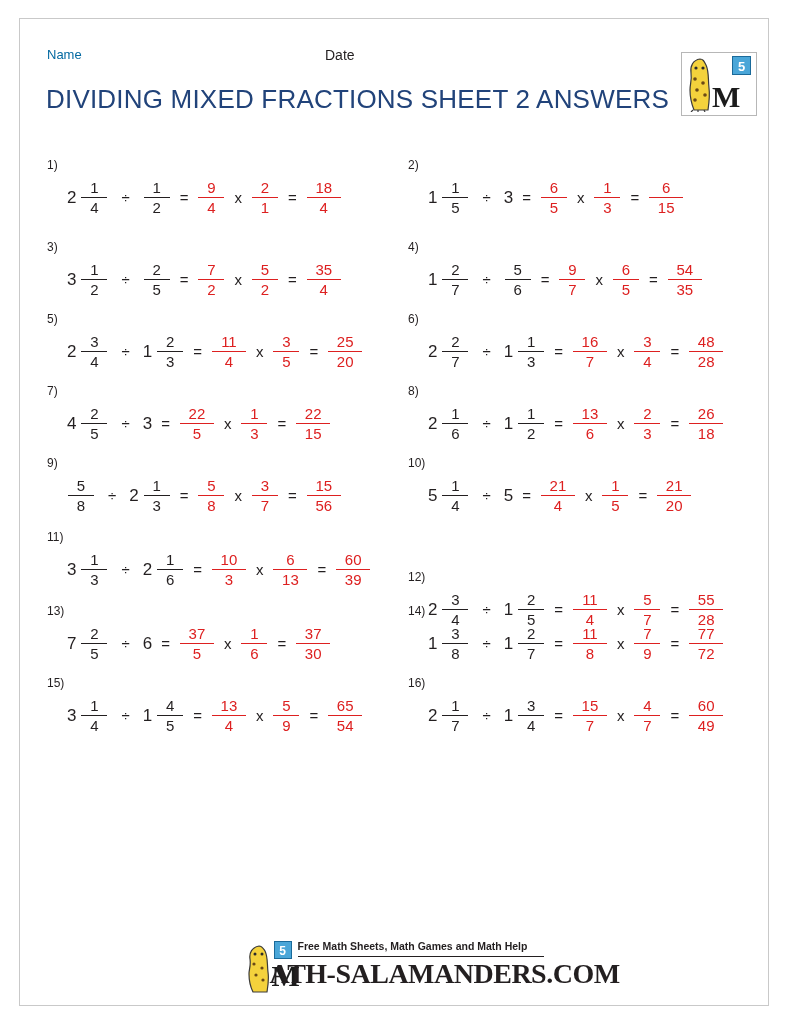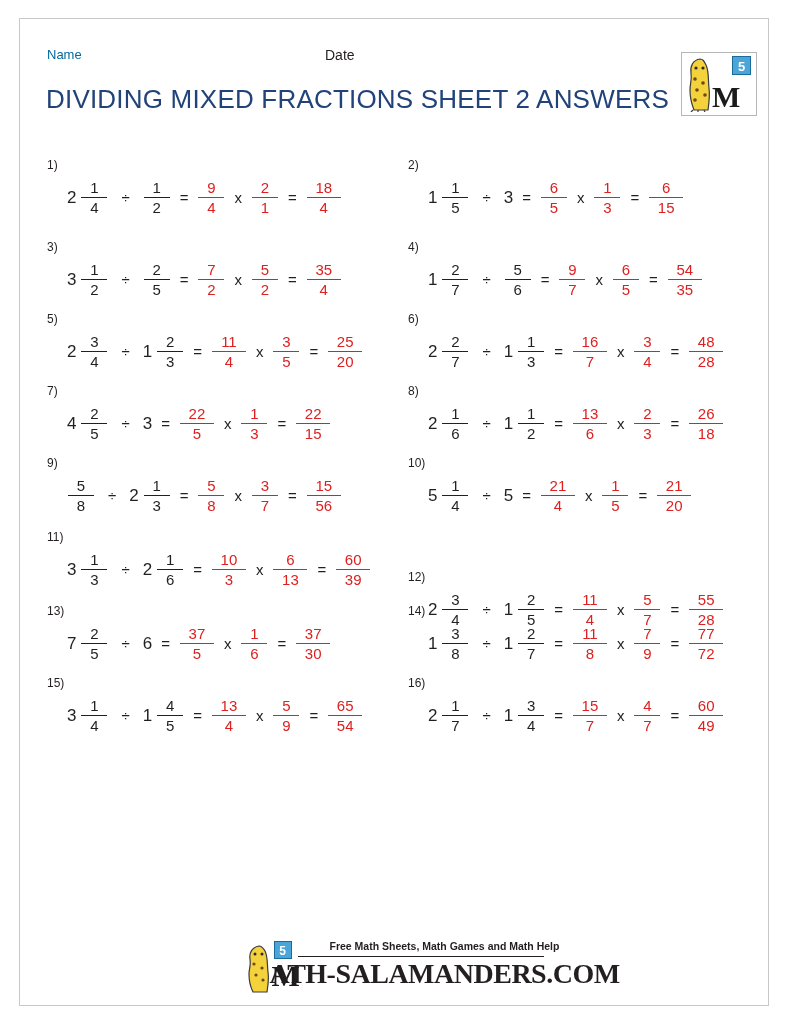--- a/index.html
+++ b/index.html
@@ -199,21 +199,20 @@
     box-sizing: border-box;
   }
   .foot-tag {
     position: absolute;
     left: 52px;
     top: 2px;
     font-size: 10.5px;
     font-weight: bold;
     color: #231f20;
     white-space: nowrap;
-    margin-left: 32px;
   }
   .foot-rule {
     position: absolute;
     left: 52px;
     top: 18px;
     width: 246px;
     height: 1px;
     background: #231f20;
   }
   .foot-url {

